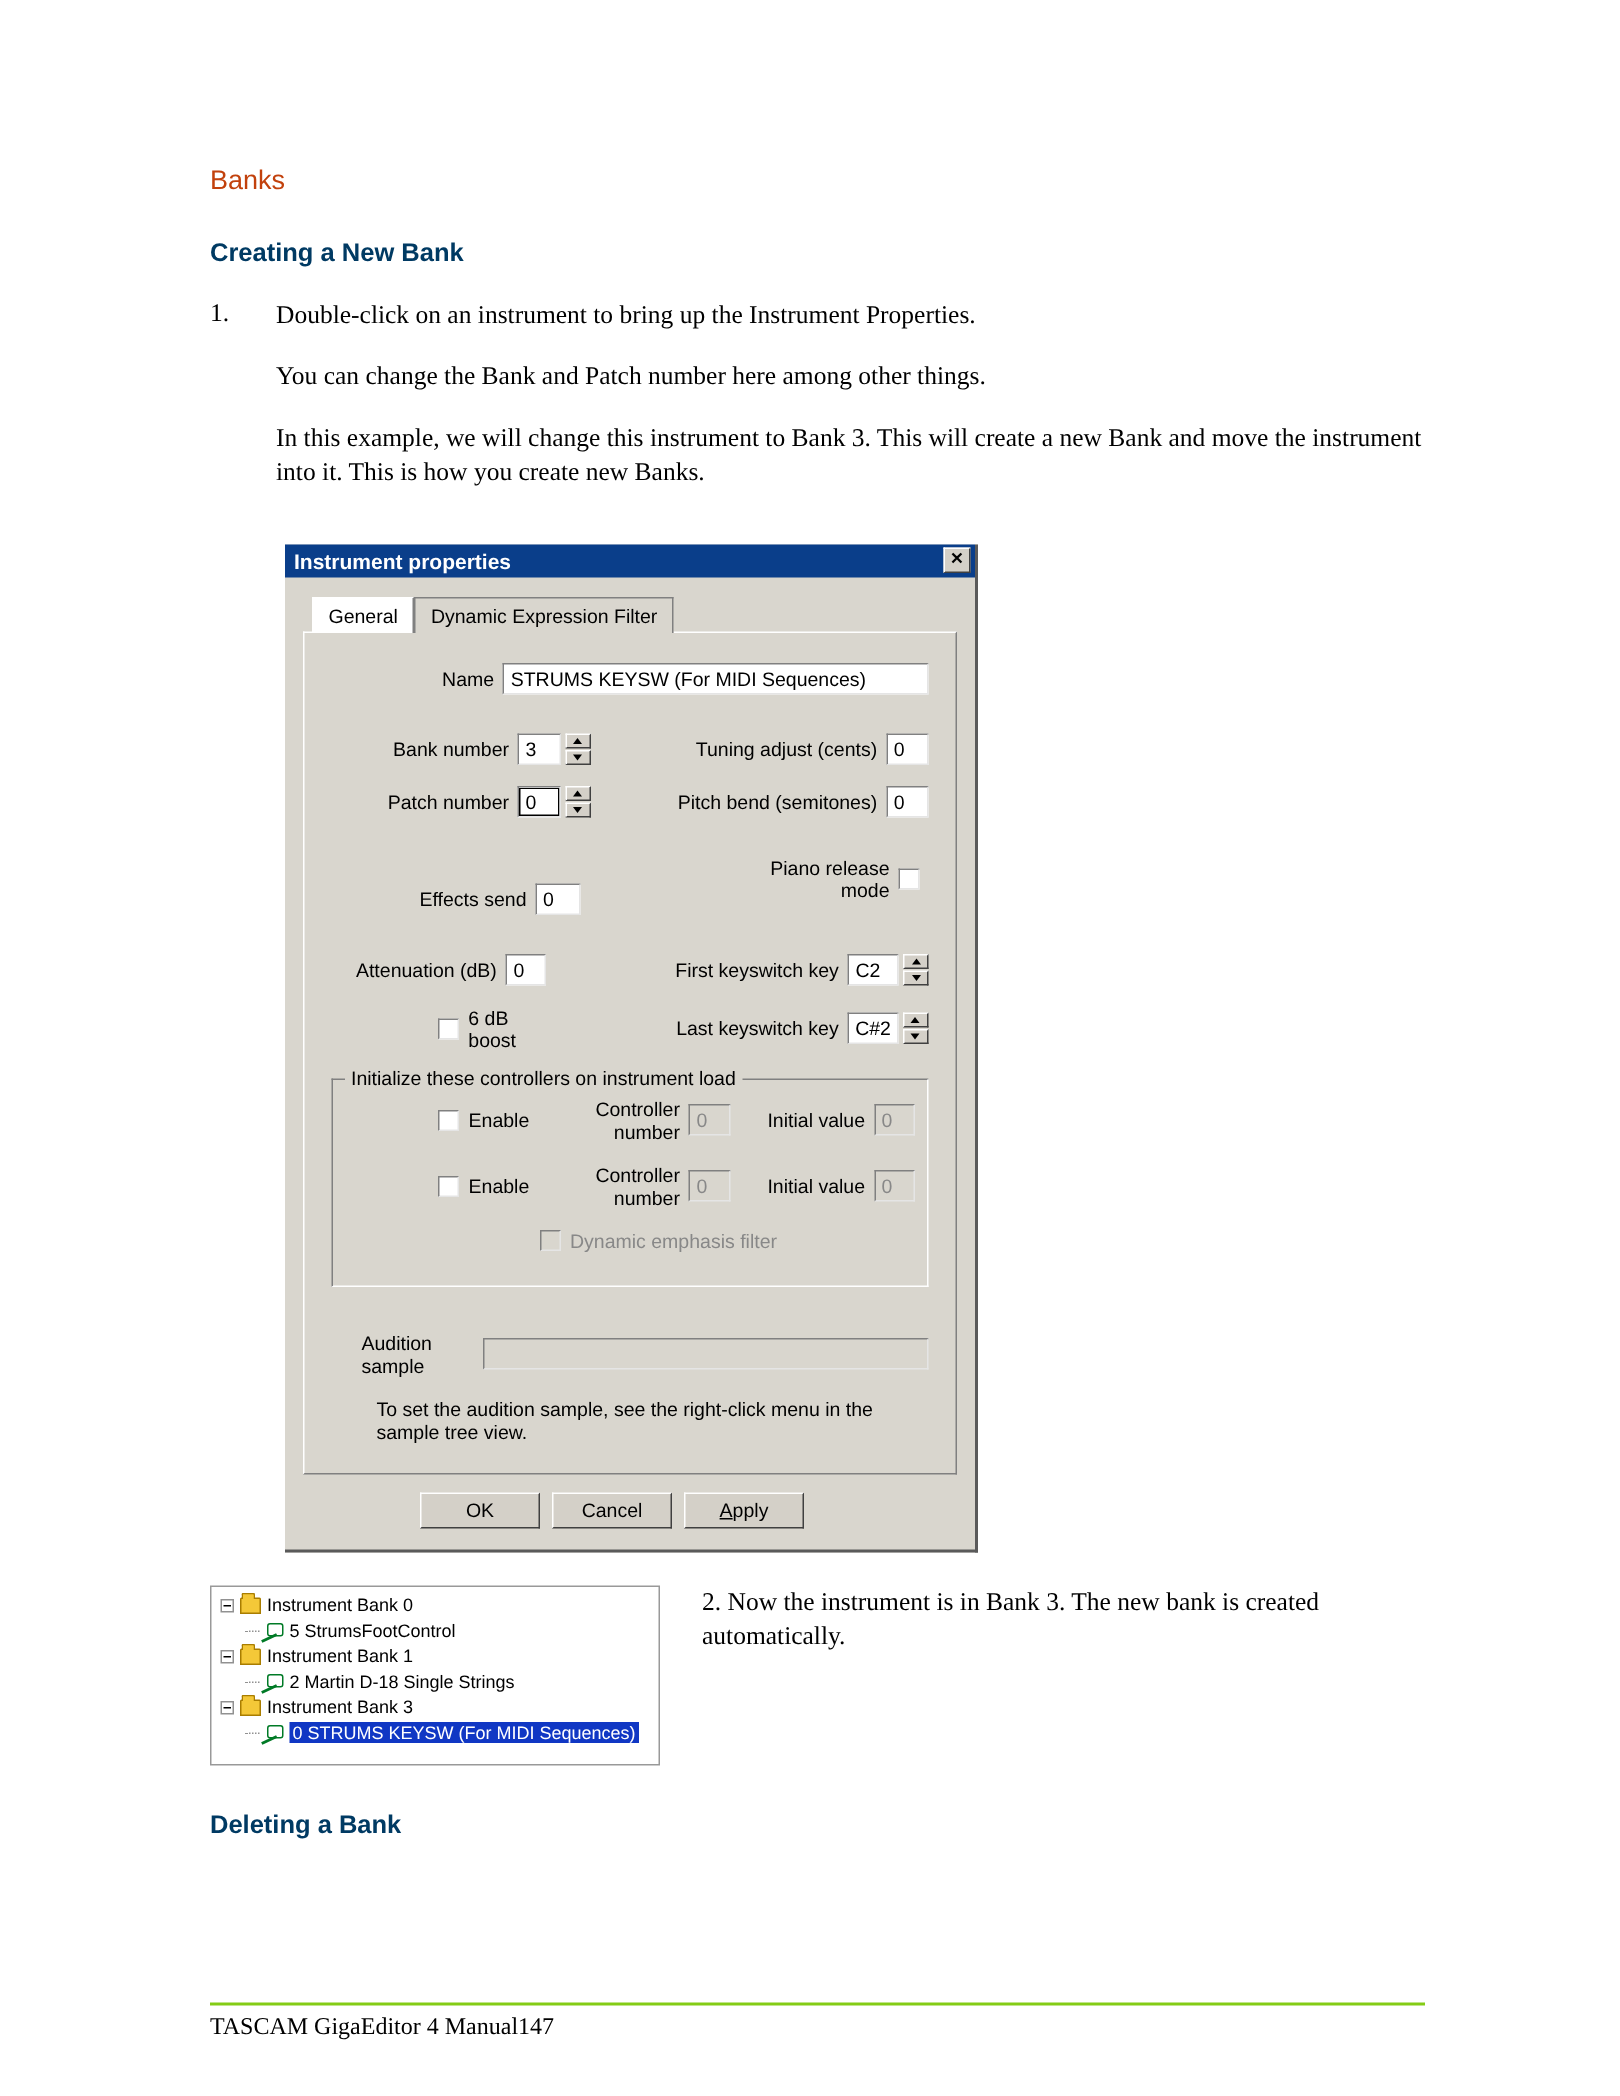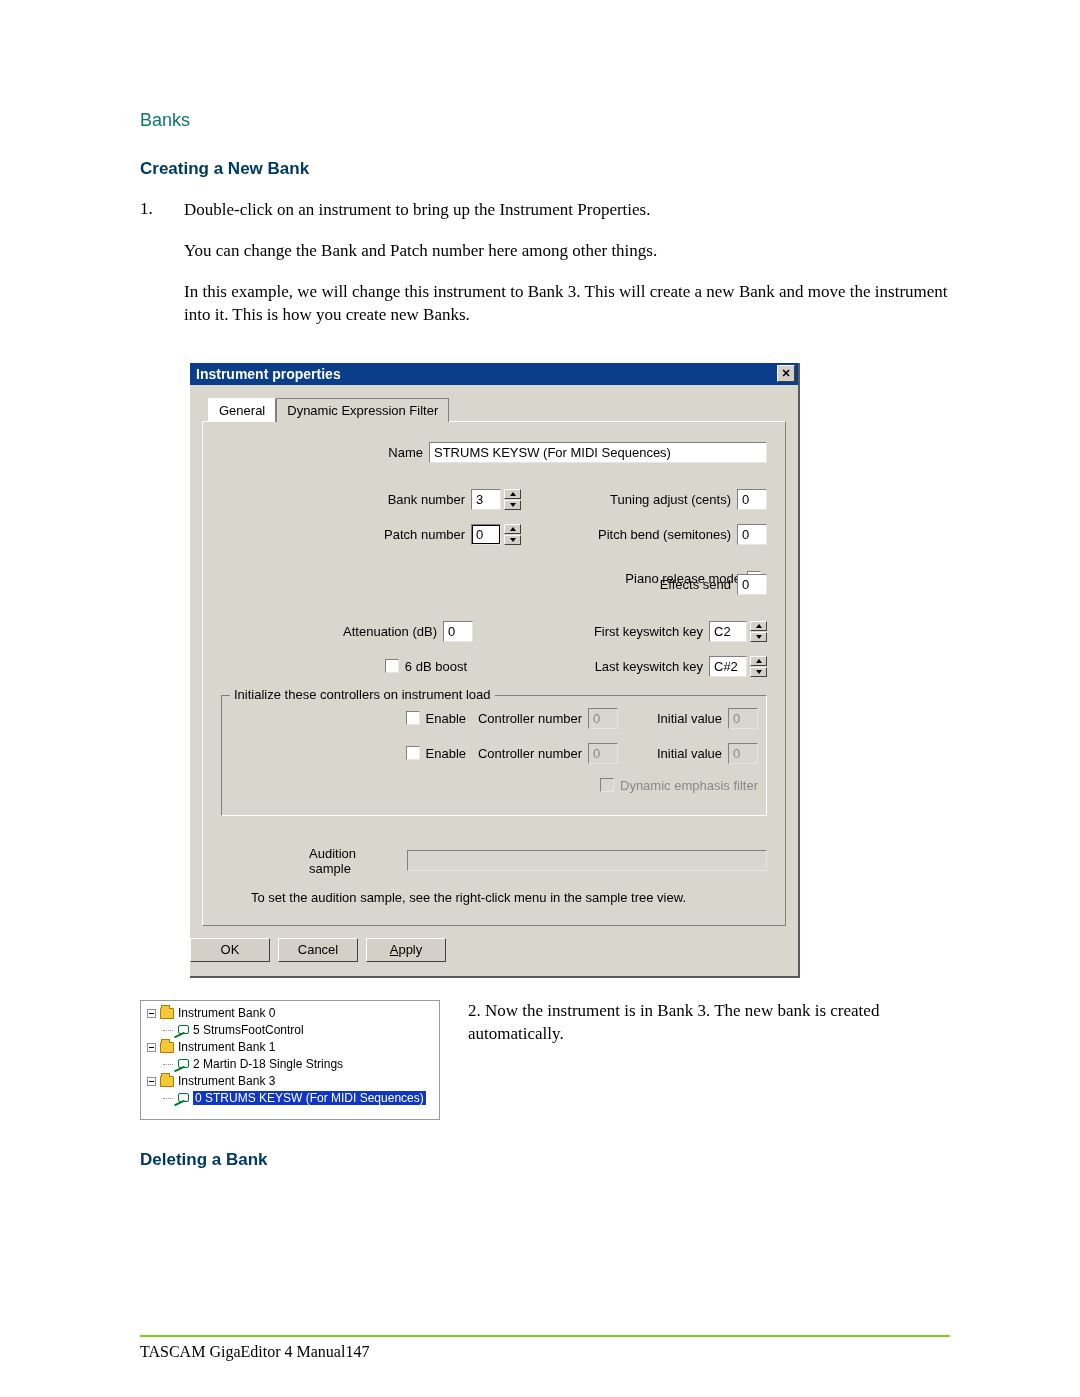--- a/index.html
+++ b/index.html
@@ -13,21 +13,21 @@
     color: #000;
   }
   .page {
     padding: 110px 130px 40px 140px;
     height: 100%;
     position: relative;
   }
   .section-title {
     font-family: 'Century Gothic', Futura, Arial, sans-serif;
     font-size: 18px;
-    color: #0f766e;
+    color: #c2410c;
     margin-bottom: 28px;
     font-weight: 500;
   }
   .subheading {
     font-family: 'Century Gothic', Futura, Arial, sans-serif;
     font-size: 17px;
     font-weight: bold;
     color: #003a63;
     margin-bottom: 20px;
   }
@@ -40,21 +40,21 @@
     flex-shrink: 0;
   }
   .step-body {
     flex: 1;
   }
   .step-body p {
     margin-bottom: 18px;
     line-height: 1.35;
   }
   .dialog {
-    width: 610px;
+    width: 462px;
     margin-left: 50px;
     margin-top: 10px;
     background: #d9d6ce;
     border-right: 2px solid #5a5a5a;
     border-bottom: 2px solid #5a5a5a;
     font-family: Tahoma, Arial, sans-serif;
     font-size: 13px;
   }
   .titlebar {
     background: #0a3e8a;
@@ -97,21 +97,21 @@
     z-index: 2;
     background: #ffffff;
   }
   .tab.inactive { background: #d9d6ce; }
   .tab-panel {
     border: 1px solid #fff;
     border-right-color: #808080;
     border-bottom-color: #808080;
     padding: 20px 18px 10px 18px;
   }
-  .row { display: flex; align-items: center; margin-bottom: 14px; justify-content: flex-end; }
+  .row { display: flex; align-items: center; margin-bottom: 14px; }
   .lbl { text-align: right; padding-right: 6px; font-size: 13px; }
   .field {
     background: #fff;
     border: 1px solid #7a7a7a;
     border-top-color: #808080; border-left-color:#808080;
     border-right-color:#e5e5e5; border-bottom-color:#e5e5e5;
     height: 21px; padding: 0 4px; font-size: 13px;
     display: flex; align-items: center;
     font-family: Tahoma, Arial, sans-serif;
   }
@@ -141,21 +141,21 @@
   }
   .group-title {
     position:absolute; top:-9px; left:8px; background:#d9d6ce; padding:0 4px; font-size:13px;
   }
   .btn {
     width: 80px; height: 24px; background:#d4d0c8;
     border:1px solid #404040; border-top-color:#fff; border-left-color:#fff;
     text-align:center; font-size:13px; line-height:22px;
     font-family: Tahoma, Arial, sans-serif; cursor:default;
   }
-  .dlg-buttons { display:flex; justify-content:flex-start; gap:8px; padding:8px 24px 14px 0; }
+  .dlg-buttons { display:flex; justify-content:center; gap:8px; padding:8px 24px 14px 0; }
   .underline { text-decoration: underline; }
 
   .lower-section {
     display: flex;
     margin-top: 22px;
     gap: 28px;
   }
   .tree-box {
     width: 300px;
     border:1px solid #999;

